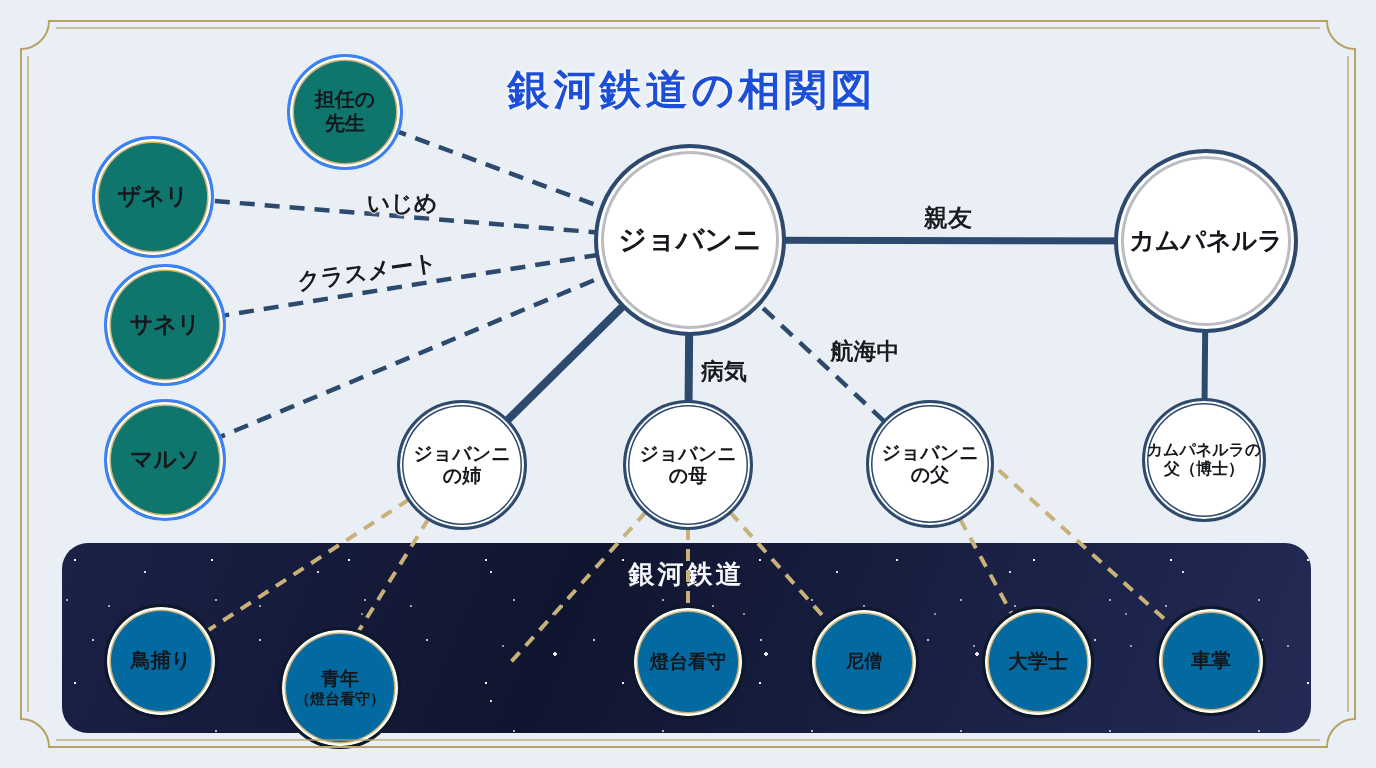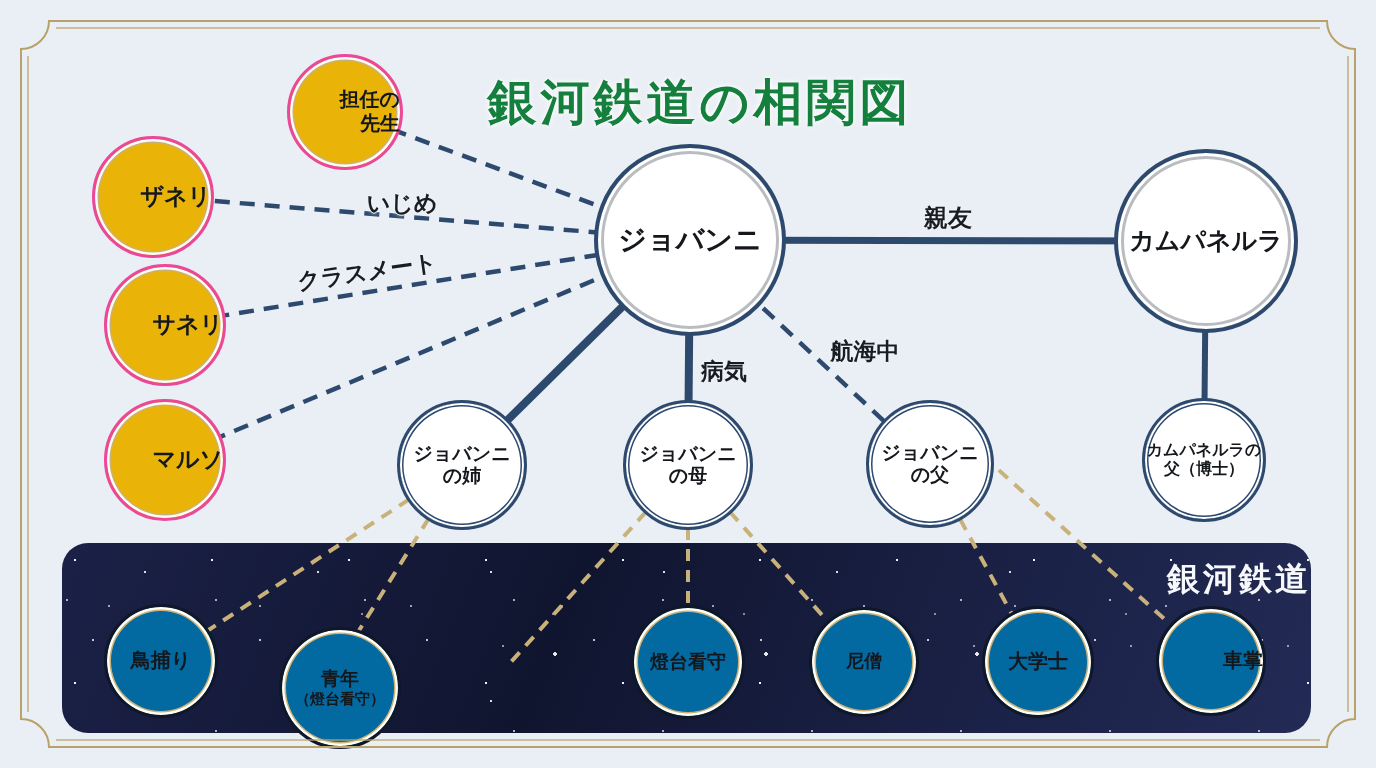--- a/index.html
+++ b/index.html
@@ -16,37 +16,36 @@
   .ln-navy-dash{stroke:#2d4a6e;stroke-width:4.5;stroke-dasharray:15 10;fill:none;}
   .ln-navy{stroke:#2d4a6e;fill:none;}
   .ln-gold-dash{stroke:#c9b17a;stroke-width:4;stroke-dasharray:12 9;fill:none;}
 
   
   svg.frame{position:absolute;left:0;top:0;z-index:5;pointer-events:none;}
 
   
   .title{
     position:absolute;left:50%;top:58px;transform:translateX(-50%);
-    z-index:3;margin:12px;
-    font-size:49px;font-weight:900;letter-spacing:4px;color:#15803d;
+    z-index:3;margin:4px;
+    font-size:42px;font-weight:900;letter-spacing:4px;color:#1d4ed8;
     text-shadow:0 0 6px #fff,0 0 2px #fff;white-space:nowrap;
   }
 
   
   .node{
     position:absolute;z-index:2;border-radius:50%;box-sizing:border-box;
     display:flex;flex-direction:column;align-items:center;justify-content:center;
     text-align:center;font-weight:bold;color:#14171c;line-height:1.18;
     background:#fff;
   }
   .node span{display:block;}
   .ring-navy-gold{
-    border:3px solid #ec4899;background:#eab308;
+    border:3px solid #3b82f6;background:#0f766e;
     box-shadow:inset 0 0 0 2.5px #fffdf5, inset 0 0 0 4px #c9b17a;
-    align-items:flex-end;
   }
   .ring-navy-silver{
     border:4.5px solid #2d4a6e;background:#fff;
     box-shadow:inset 0 0 0 3px #ffffff, inset 0 0 0 6px #b9bdc2;
   }
   .ring-navy-navy{
     border:3.5px solid #2d4a6e;background:#fff;
     box-shadow:inset 0 0 0 2px #ffffff, inset 0 0 0 3.5px #2d4a6e;
   }
   .ring-gold{
@@ -72,22 +71,22 @@
       radial-gradient(circle 1.3px at 83px 29px, rgba(255,255,255,.85) 99%, transparent),
       radial-gradient(circle 1px at 109px 71px, rgba(255,255,255,.5) 99%, transparent),
       radial-gradient(circle 1px at 31px 97px, rgba(255,255,255,.75) 99%, transparent),
       radial-gradient(circle 1.6px at 71px 111px, rgba(255,255,255,.9) 99%, transparent),
       radial-gradient(circle 1px at 127px 103px, rgba(255,255,255,.55) 99%, transparent),
       radial-gradient(circle 1px at 5px 57px, rgba(255,255,255,.65) 99%, transparent),
       linear-gradient(112deg,#1b2147 0%,#10152f 40%,#1b2247 75%,#232a55 100%);
     background-size:137px 123px,151px 141px,173px 129px,191px 157px,167px 149px,211px 173px,157px 167px,149px 131px,100% 100%;
   }
   .band-title{
-    position:absolute;left:0;right:0;top:14px;text-align:right;
-    font-size:33px;font-weight:900;letter-spacing:3px;color:#f7f8fb;
+    position:absolute;left:0;right:0;top:14px;text-align:center;
+    font-size:26px;font-weight:900;letter-spacing:3px;color:#f7f8fb;
   }
 </style>
 </head>
 <body>
 
 <div class="stage">
 
   <div class="band">
     <div class="band-title">銀河鉄道</div>
   </div>
@@ -163,21 +162,21 @@
   </div>
   <div class="node ring-gold" style="left:631px;top:605px;width:114px;height:114px;font-size:19px;">
     <span>燈台看守</span>
   </div>
   <div class="node ring-gold" style="left:809px;top:607px;width:110px;height:110px;font-size:18px;">
     <span>尼僧</span>
   </div>
   <div class="node ring-gold" style="left:982px;top:606px;width:112px;height:112px;font-size:20px;">
     <span>大学士</span>
   </div>
-  <div class="node ring-gold" style="left:1156px;top:606px;width:110px;height:110px;font-size:20px;align-items:flex-end;">
+  <div class="node ring-gold" style="left:1156px;top:606px;width:110px;height:110px;font-size:20px;">
     <span>車掌</span>
   </div>
 
   <div class="edge-label" style="left:402px;top:203px;">いじめ</div>
   <div class="edge-label" style="left:367px;top:272px;transform:translate(-50%,-50%) rotate(-8deg);">クラスメート</div>
   <div class="edge-label" style="left:948px;top:218px;font-size:24px;">親友</div>
   <div class="edge-label" style="left:724px;top:371px;">病気</div>
   <div class="edge-label" style="left:865px;top:351px;">航海中</div>
 
   <svg class="frame" width="1376" height="768" viewBox="0 0 1376 768">

